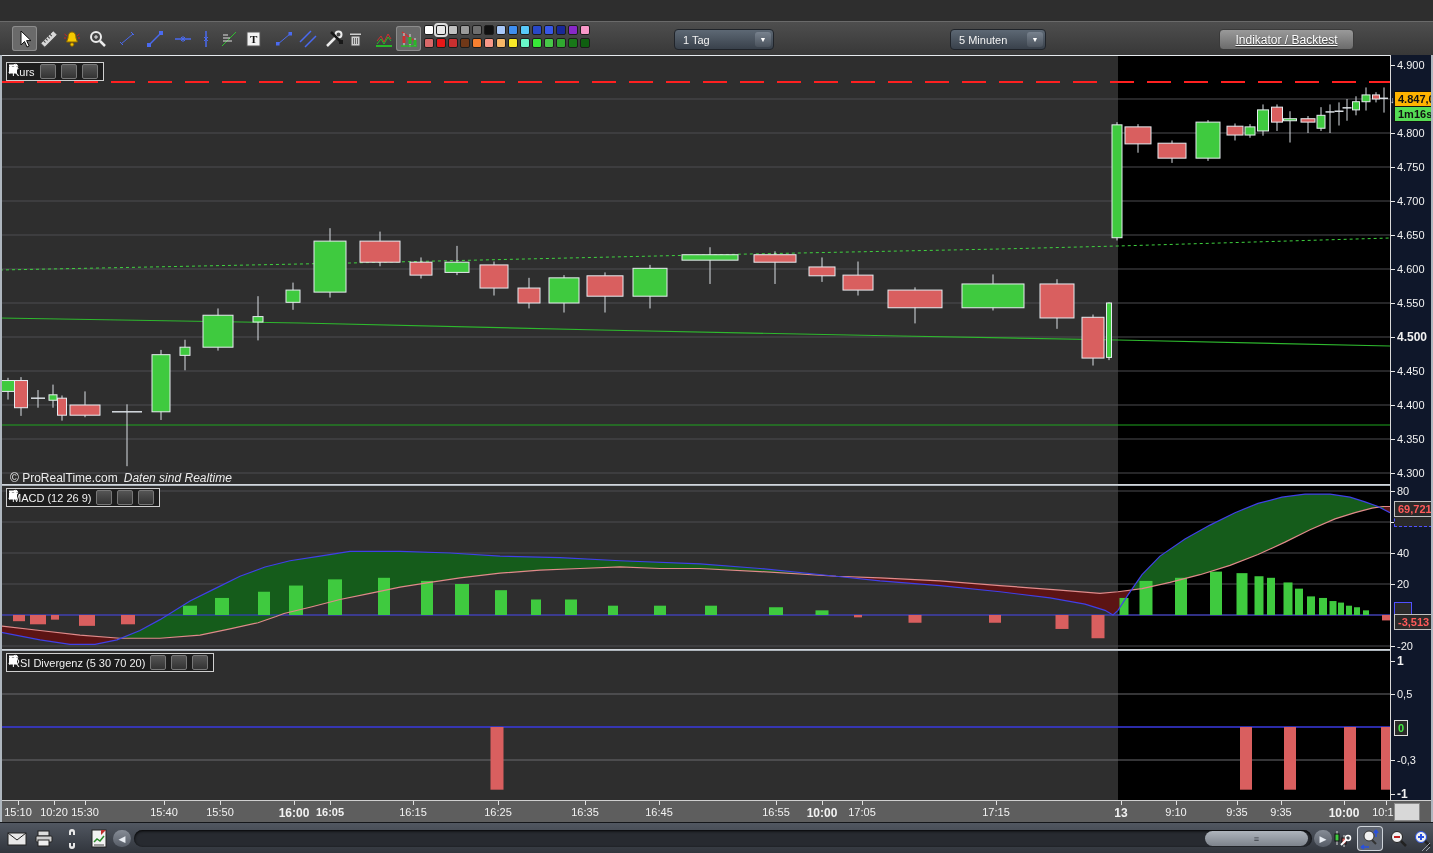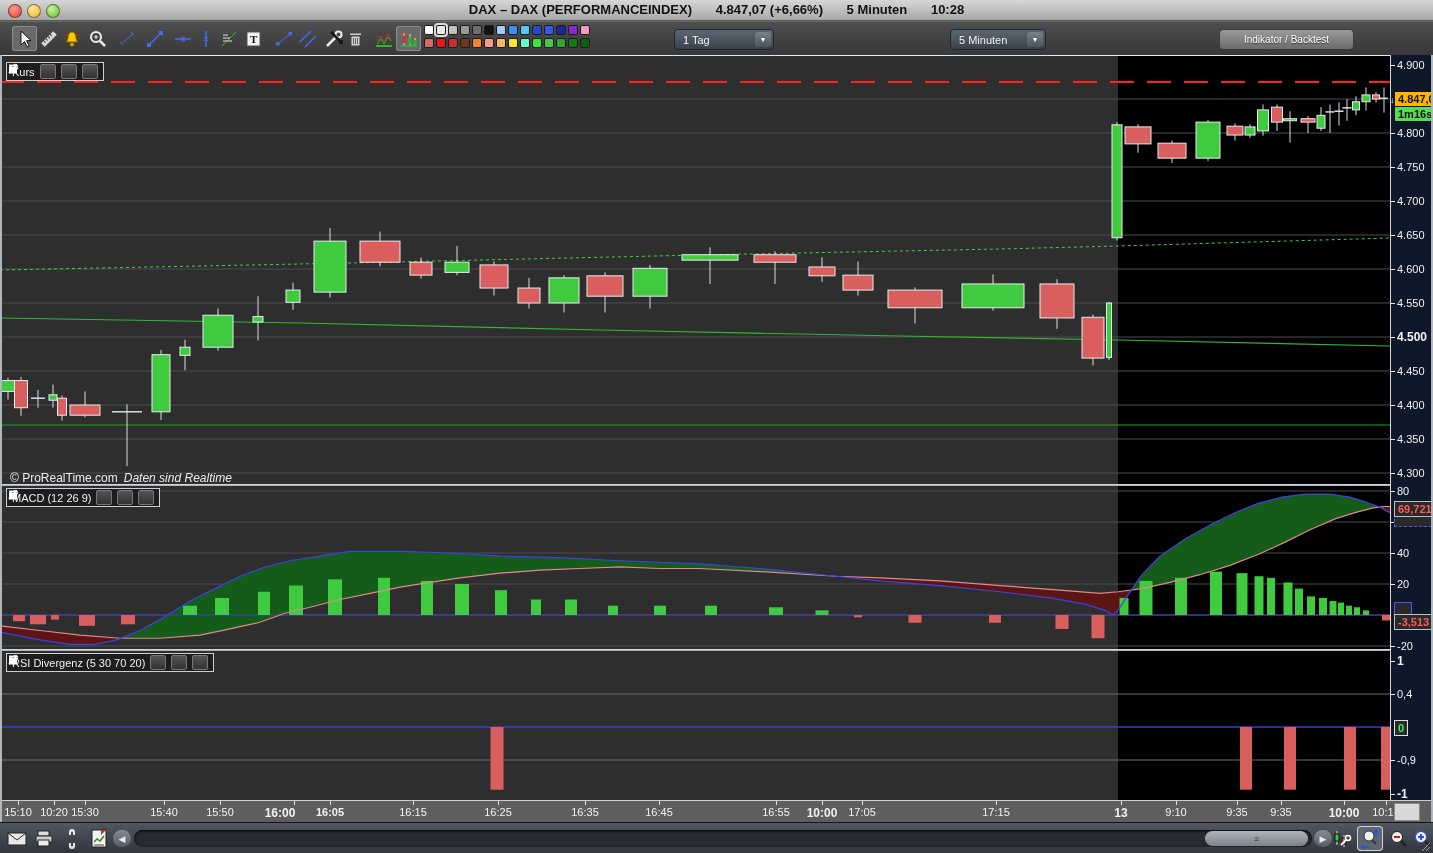--- a/index.html
+++ b/index.html
@@ -21,22 +21,22 @@
   .toolbtn.sel{background:#6a6a6a;box-shadow:inset 0 0 0 1px #8c8c8c;}
   .swatch{width:10px;height:10px;border-radius:2px;border:1px solid #1c1c1c;box-sizing:border-box;}
   .swatch.sel{outline:2px solid #dcdcdc;}
   .dropdown{top:7px;height:19px;border-radius:4px;display:flex;align-items:center;
     background:linear-gradient(#5d6874,#39414b);border:1px solid #20242a;color:#f2f2f2;font-size:11px;}
   .dropdown .lbl{padding:0 8px;flex:1;}
   .dropdown .arr{width:16px;height:15px;margin-right:2px;border-radius:3px;
     background:linear-gradient(#78828e,#4a525c);display:flex;align-items:center;justify-content:center;
     font-size:7px;color:#fff;}
   .pushbtn{top:7px;height:19px;border-radius:4px;background:linear-gradient(#9a9a9a,#6b6b6b);
-    border:1px solid #3a3a3a;color:#fff;font-size:10px;display:flex;align-items:center;justify-content:center;
-    text-shadow:0 1px 1px #333;}
+    border:1px solid #3a3a3a;color:#fff;font-size:12px;display:flex;align-items:center;justify-content:center;
+    text-shadow:0 1px 1px #333;text-decoration:underline;}
   
   .panel{left:0;background:#2e2e2e;}
   .panel svg{position:absolute;left:0;top:0;}
   .phead{position:absolute;left:6px;display:flex;align-items:center;gap:5px;
     background:#1d1d1d;border:1px solid #cfcfcf;padding:1px 5px;height:15px;
     color:#f0f0f0;font-size:11px;z-index:5;}
   .phead .hicon{width:14px;height:13px;background:linear-gradient(#555,#333);border:1px solid #777;
     border-radius:2px;display:flex;align-items:center;justify-content:center;}
   .sep{left:0;width:1390px;height:2px;background:linear-gradient(#e2e6ea,#9aa2aa);z-index:4;}
   .copyright{color:#ececec;font-size:12px;z-index:3;}
@@ -65,31 +65,20 @@
     color:#e8ecf2;font-size:9px;display:flex;align-items:center;justify-content:center;}
   .edgeL{left:0;top:55px;width:2px;height:767px;background:#aeb6be;z-index:8;}
   .edgeR{left:1431px;top:55px;width:2px;height:767px;background:#aeb6be;z-index:8;}
   .corner-box{left:1394px;top:803px;width:24px;height:16px;background:#d8d8d8;border:1px solid #8a8a8a;z-index:8;}
 </style>
 </head>
 <body>
 
 <div id="root">
 
-  <div class="abs titlebar">
-    <div class="abs tlight" style="left:8px;background:radial-gradient(circle at 35% 30%,#ff9a90,#e0443a);"></div>
-    <div class="abs tlight" style="left:27px;background:radial-gradient(circle at 35% 30%,#ffe9a0,#e8b224);"></div>
-    <div class="abs tlight" style="left:46px;background:radial-gradient(circle at 35% 30%,#c8f0a0,#6ebe30);"></div>
-    <div class="abs title-text">
-      <span>DAX – DAX (PERFORMANCEINDEX)</span>
-      <span>4.847,07 (+6,66%)</span>
-      <span>5 Minuten</span>
-      <span>10:28</span>
-    </div>
-  </div>
 
   <div class="abs toolbar">
     <div id="toolbar-tools">
         <div class="abs toolbtn sel" style="left:12px;">
           <svg width="22" height="22">
             <path d="M7 3 L7 17 L10.5 13.5 L13 19 L15.2 18 L12.6 12.6 L17 12.6 Z" fill="#fff" stroke="#111"></path>
           </svg>
         </div>
         <div class="abs toolbtn" style="left:36px;">
           <svg width="22" height="22">
@@ -579,25 +568,25 @@
       <div class="rtick" style="top:586px;">
         <span class="dash"></span>
         <span class="t">-20</span>
       </div>
       <div class="rtick" style="top:601px;font-weight:bold;font-size:12px;">
         <span class="dash"></span>
         <span class="t">1</span>
       </div>
       <div class="rtick" style="top:634px;">
         <span class="dash"></span>
-        <span class="t">0,4</span>
+        <span class="t">0,5</span>
       </div>
       <div class="rtick" style="top:700px;">
         <span class="dash"></span>
-        <span class="t">-0,9</span>
+        <span class="t">-0,3</span>
       </div>
       <div class="rtick" style="top:734px;font-weight:bold;font-size:12px;">
         <span class="dash"></span>
         <span class="t">-1</span>
       </div>
       <div class="badge" style="top:36px;background:#ffb400;color:#111;">4.847,0</div>
       <div class="badge" style="top:51px;background:#55dd55;color:#111;">1m16s</div>
       <div class="badge" style="top:458px;width:30px;height:10px;background:#2a2a2a;border:1px dashed #5050ff;"></div>
       <div class="badge" style="top:446px;background:#2a2a2a;color:#ff5a5a;border:1px solid #c0c0c0;">69,721</div>
       <div class="badge" style="top:547px;width:10px;height:10px;background:#2a2a2a;border:1px solid #5050ff;"></div>
@@ -611,21 +600,21 @@
       <div class="tlabel" style="left:18px;">15:10</div>
       <div class="ttick" style="left:54px;"></div>
       <div class="tlabel" style="left:54px;">10:20</div>
       <div class="ttick" style="left:85px;"></div>
       <div class="tlabel" style="left:85px;">15:30</div>
       <div class="ttick" style="left:164px;"></div>
       <div class="tlabel" style="left:164px;">15:40</div>
       <div class="ttick" style="left:220px;"></div>
       <div class="tlabel" style="left:220px;">15:50</div>
       <div class="ttick" style="left:294px;"></div>
-      <div class="tlabel b" style="left:280px;">16:00</div>
+      <div class="tlabel b" style="left:294px;">16:00</div>
       <div class="ttick" style="left:330px;"></div>
       <div class="tlabel" style="left:330px;font-weight:bold;">16:05</div>
       <div class="ttick" style="left:413px;"></div>
       <div class="tlabel" style="left:413px;">16:15</div>
       <div class="ttick" style="left:498px;"></div>
       <div class="tlabel" style="left:498px;">16:25</div>
       <div class="ttick" style="left:585px;"></div>
       <div class="tlabel" style="left:585px;">16:35</div>
       <div class="ttick" style="left:659px;"></div>
       <div class="tlabel" style="left:659px;">16:45</div>

